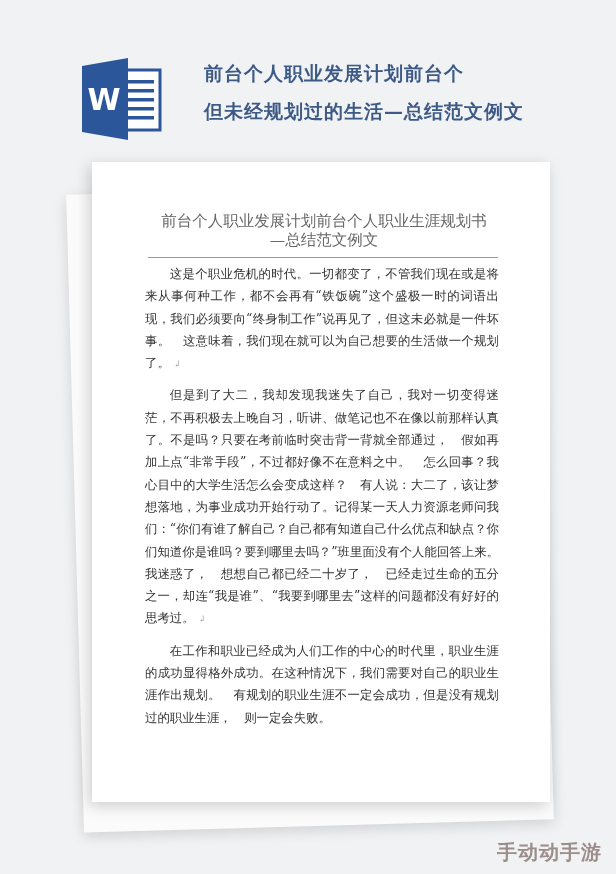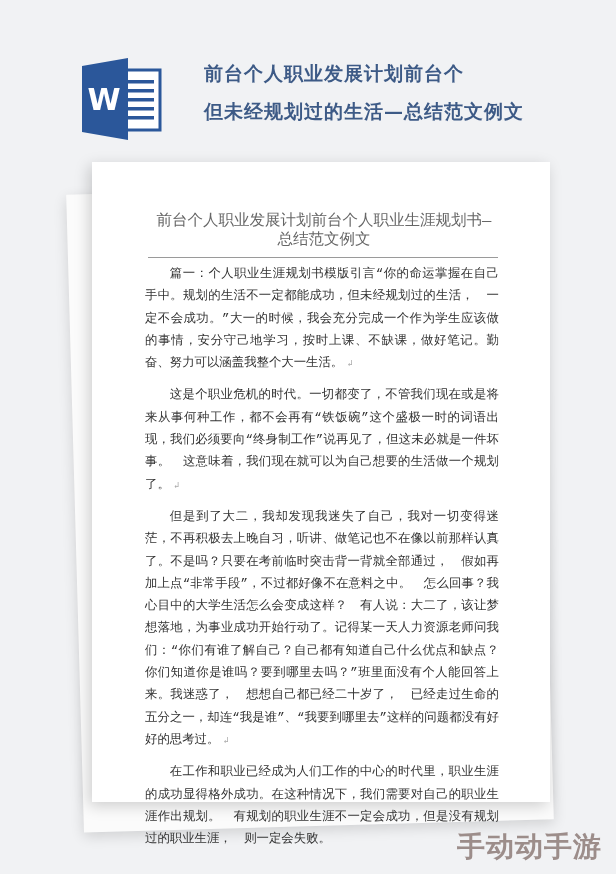--- a/index.html
+++ b/index.html
@@ -18,41 +18,40 @@
     .paper-back {
       position:absolute; left:75px; top:188px; width:470px; height:638px;
       background:#fbfbfb;
       transform:rotate(-1.6deg);
       box-shadow:0 4px 14px rgba(0,0,0,0.14);
     }
     .paper-front {
       position:absolute; left:92px; top:162px; width:458px; height:640px;
       background:#ffffff;
       box-shadow:-3px 4px 14px rgba(0,0,0,0.18);
-      font-family:Liberation Mono, monospace;
     }
     .doc-title {
       position:absolute; left:62px; top:50px; width:340px;
       text-align:center; color:#666; font-size:15.5px; line-height:19px;
     }
     .doc-divider {
       position:absolute; left:56px; top:95px; width:350px; height:1px;
       background:#9a9a9a;
     }
     .doc-body {
       position:absolute; left:53px; top:101px; width:354px;
       color:#333; font-size:12.4px; line-height:22.3px;
     }
     .doc-body p { margin:0 0 9px 0; text-indent:2em; text-align:justify; }
     .doc-body p:first-child { margin-top:0; }
     .para-mark { color:#aaa; font-size:9px; margin-left:4px; }
     .watermark {
       position:absolute; right:14px; bottom:8px;
       font-family:"DejaVu Sans","Liberation Sans",sans-serif;
-      font-weight:bold; font-size:28px; color:#9c8d8a;
+      font-weight:bold; font-size:20px; color:#9c8d8a;
       letter-spacing:1px;
     }
   </style>
 </head>
 <body>
 
 <div class="header">
   <div class="word-icon">
     <svg width="80" height="82" viewBox="0 0 80 82">
       <rect x="36" y="12" width="42" height="60" fill="#ffffff" stroke="#2b579a" stroke-width="3"></rect>
@@ -70,20 +69,19 @@
     <div>但未经规划过的生活—总结范文例文</div>
   </div>
 </div>
 
 <div class="paper-back"></div>
 
 <div class="paper-front">
   <div class="doc-title">前台个人职业发展计划前台个人职业生涯规划书—总结范文例文</div>
   <div class="doc-divider"></div>
   <div class="doc-body">
-    <p><span>篇一：个人职业生涯规划书模版引言“你的命运掌握在自己手中。规划的生活不一定都能成功，但未经规划过的生活，　一定不会成功。”大一的时候，我会充分完成一个作为学生应该做的事情，安分守己地学习，按时上课、不缺课，做好笔记。勤奋、努力可以涵盖我整个大一生活。</span><span class="para-mark">↲</span></p>
     <p><span>这是个职业危机的时代。一切都变了，不管我们现在或是将来从事何种工作，都不会再有“铁饭碗”这个盛极一时的词语出现，我们必须要向“终身制工作”说再见了，但这未必就是一件坏事。　这意味着，我们现在就可以为自己想要的生活做一个规划了。</span><span class="para-mark">↲</span></p>
     <p><span>但是到了大二，我却发现我迷失了自己，我对一切变得迷茫，不再积极去上晚自习，听讲、做笔记也不在像以前那样认真了。不是吗？只要在考前临时突击背一背就全部通过，　假如再加上点“非常手段”，不过都好像不在意料之中。　怎么回事？我心目中的大学生活怎么会变成这样？　有人说：大二了，该让梦想落地，为事业成功开始行动了。记得某一天人力资源老师问我们：“你们有谁了解自己？自己都有知道自己什么优点和缺点？你们知道你是谁吗？要到哪里去吗？”班里面没有个人能回答上来。我迷惑了，　想想自己都已经二十岁了，　已经走过生命的五分之一，却连“我是谁”、“我要到哪里去”这样的问题都没有好好的思考过。</span><span class="para-mark">↲</span></p>
     <p><span>在工作和职业已经成为人们工作的中心的时代里，职业生涯的成功显得格外成功。在这种情况下，我们需要对自己的职业生涯作出规划。　有规划的职业生涯不一定会成功，但是没有规划过的职业生涯，　则一定会失败。</span></p>
   </div>
 </div>
 
 <div class="watermark">手动动手游</div>
 
 </body></html>

